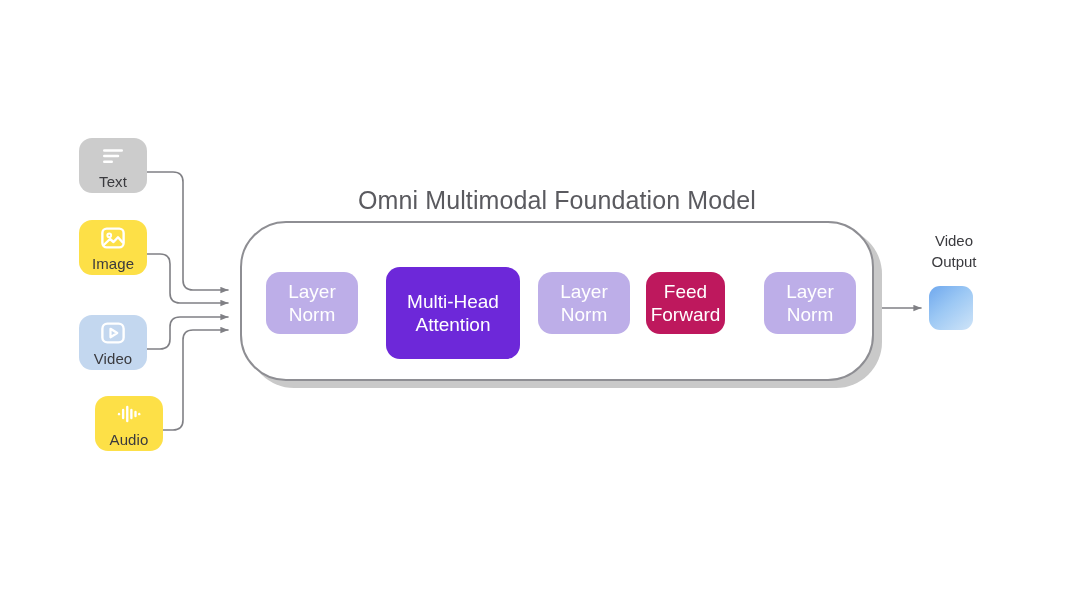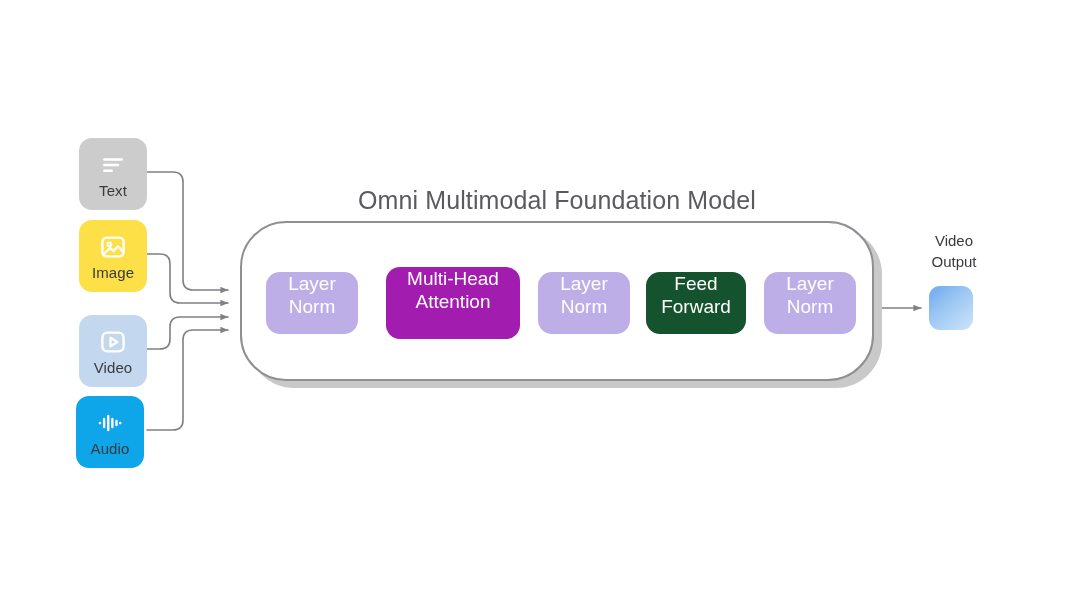--- a/index.html
+++ b/index.html
@@ -25,21 +25,21 @@
     top: 0;
     width: 1080px;
     height: 591px;
     pointer-events: none;
   }
 
   
   .mod-card {
     position: absolute;
     width: 68px;
-    height: 72px;
+    height: 55px;
     border-radius: 13px;
     display: flex;
     flex-direction: column;
     align-items: center;
     justify-content: center;
     box-sizing: border-box;
   }
   .mod-icon {
     width: 30px;
     height: 30px;
@@ -83,20 +83,21 @@
     font-size: 25px;
     color: #5a5a5f;
     letter-spacing: 0.1px;
   }
 
   
   .blk {
     position: absolute;
     border-radius: 14px;
     display: flex;
+    align-items: center;
     justify-content: center;
     text-align: center;
     color: #ffffff;
     font-size: 19px;
     line-height: 23px;
     box-sizing: border-box;
   }
 
   
   #video-output-label {
@@ -181,21 +182,21 @@
   </div>
 
   <div class="mod-card" style="left:79px; top:315px; background:#c3d7ef;">
     <svg class="mod-icon" viewBox="0 0 24 24">
       <rect x="3.5" y="4.5" width="17" height="15" rx="4" ry="4" fill="none" stroke="#ffffff" stroke-width="1.9"></rect>
       <path d="M10,8.6 L15.4,12 L10,15.4 z" fill="none" stroke="#ffffff" stroke-width="1.8" stroke-linejoin="round"></path>
     </svg>
     <span class="mod-label">Video</span>
   </div>
 
-  <div class="mod-card" style="left:76px; top:396px; background:#0ea5e9;">
+  <div class="mod-card" style="left:95px; top:396px; background:#fde047;">
     <svg class="mod-icon" viewBox="0 0 24 24">
       <g stroke="#ffffff" stroke-width="1.9" stroke-linecap="round">
         <line x1="4" y1="11.9" x2="4" y2="12.1"></line>
         <line x1="7.3" y1="8.8" x2="7.3" y2="15.2"></line>
         <line x1="10.6" y1="6.4" x2="10.6" y2="17.6"></line>
         <line x1="13.9" y1="8.8" x2="13.9" y2="15.2"></line>
         <line x1="17.2" y1="10.4" x2="17.2" y2="13.6"></line>
         <line x1="20.2" y1="11.9" x2="20.2" y2="12.1"></line>
       </g>
     </svg>
@@ -204,31 +205,31 @@
 
   <div id="model-shadow"></div>
   <div id="model-container"></div>
   <div id="model-title">Omni Multimodal Foundation Model</div>
 
   <div class="blk" style="left:266px; top:272px; width:92px;  height:62px; background:#bdaee8;">
     <span style="white-space:pre-line;">Layer
 Norm</span>
   </div>
 
-  <div class="blk" style="left:386px; top:267px; width:134px; height:72px; background:#a21caf;">
+  <div class="blk" style="left:386px; top:267px; width:134px; height:92px; background:#6d28d9;">
     <span style="white-space:pre-line;">Multi-Head
 Attention</span>
   </div>
 
   <div class="blk" style="left:538px; top:272px; width:92px;  height:62px; background:#bdaee8;">
     <span style="white-space:pre-line;">Layer
 Norm</span>
   </div>
 
-  <div class="blk" style="left:646px; top:272px; width:100px;  height:62px; background:#14532d;">
+  <div class="blk" style="left:646px; top:272px; width:79px;  height:62px; background:#be185d;">
     <span style="white-space:pre-line;">Feed
 Forward</span>
   </div>
 
   <div class="blk" style="left:764px; top:272px; width:92px;  height:62px; background:#bdaee8;">
     <span style="white-space:pre-line;">Layer
 Norm</span>
   </div>
 
   <div id="video-output-label" style="white-space:pre-line;">Video

